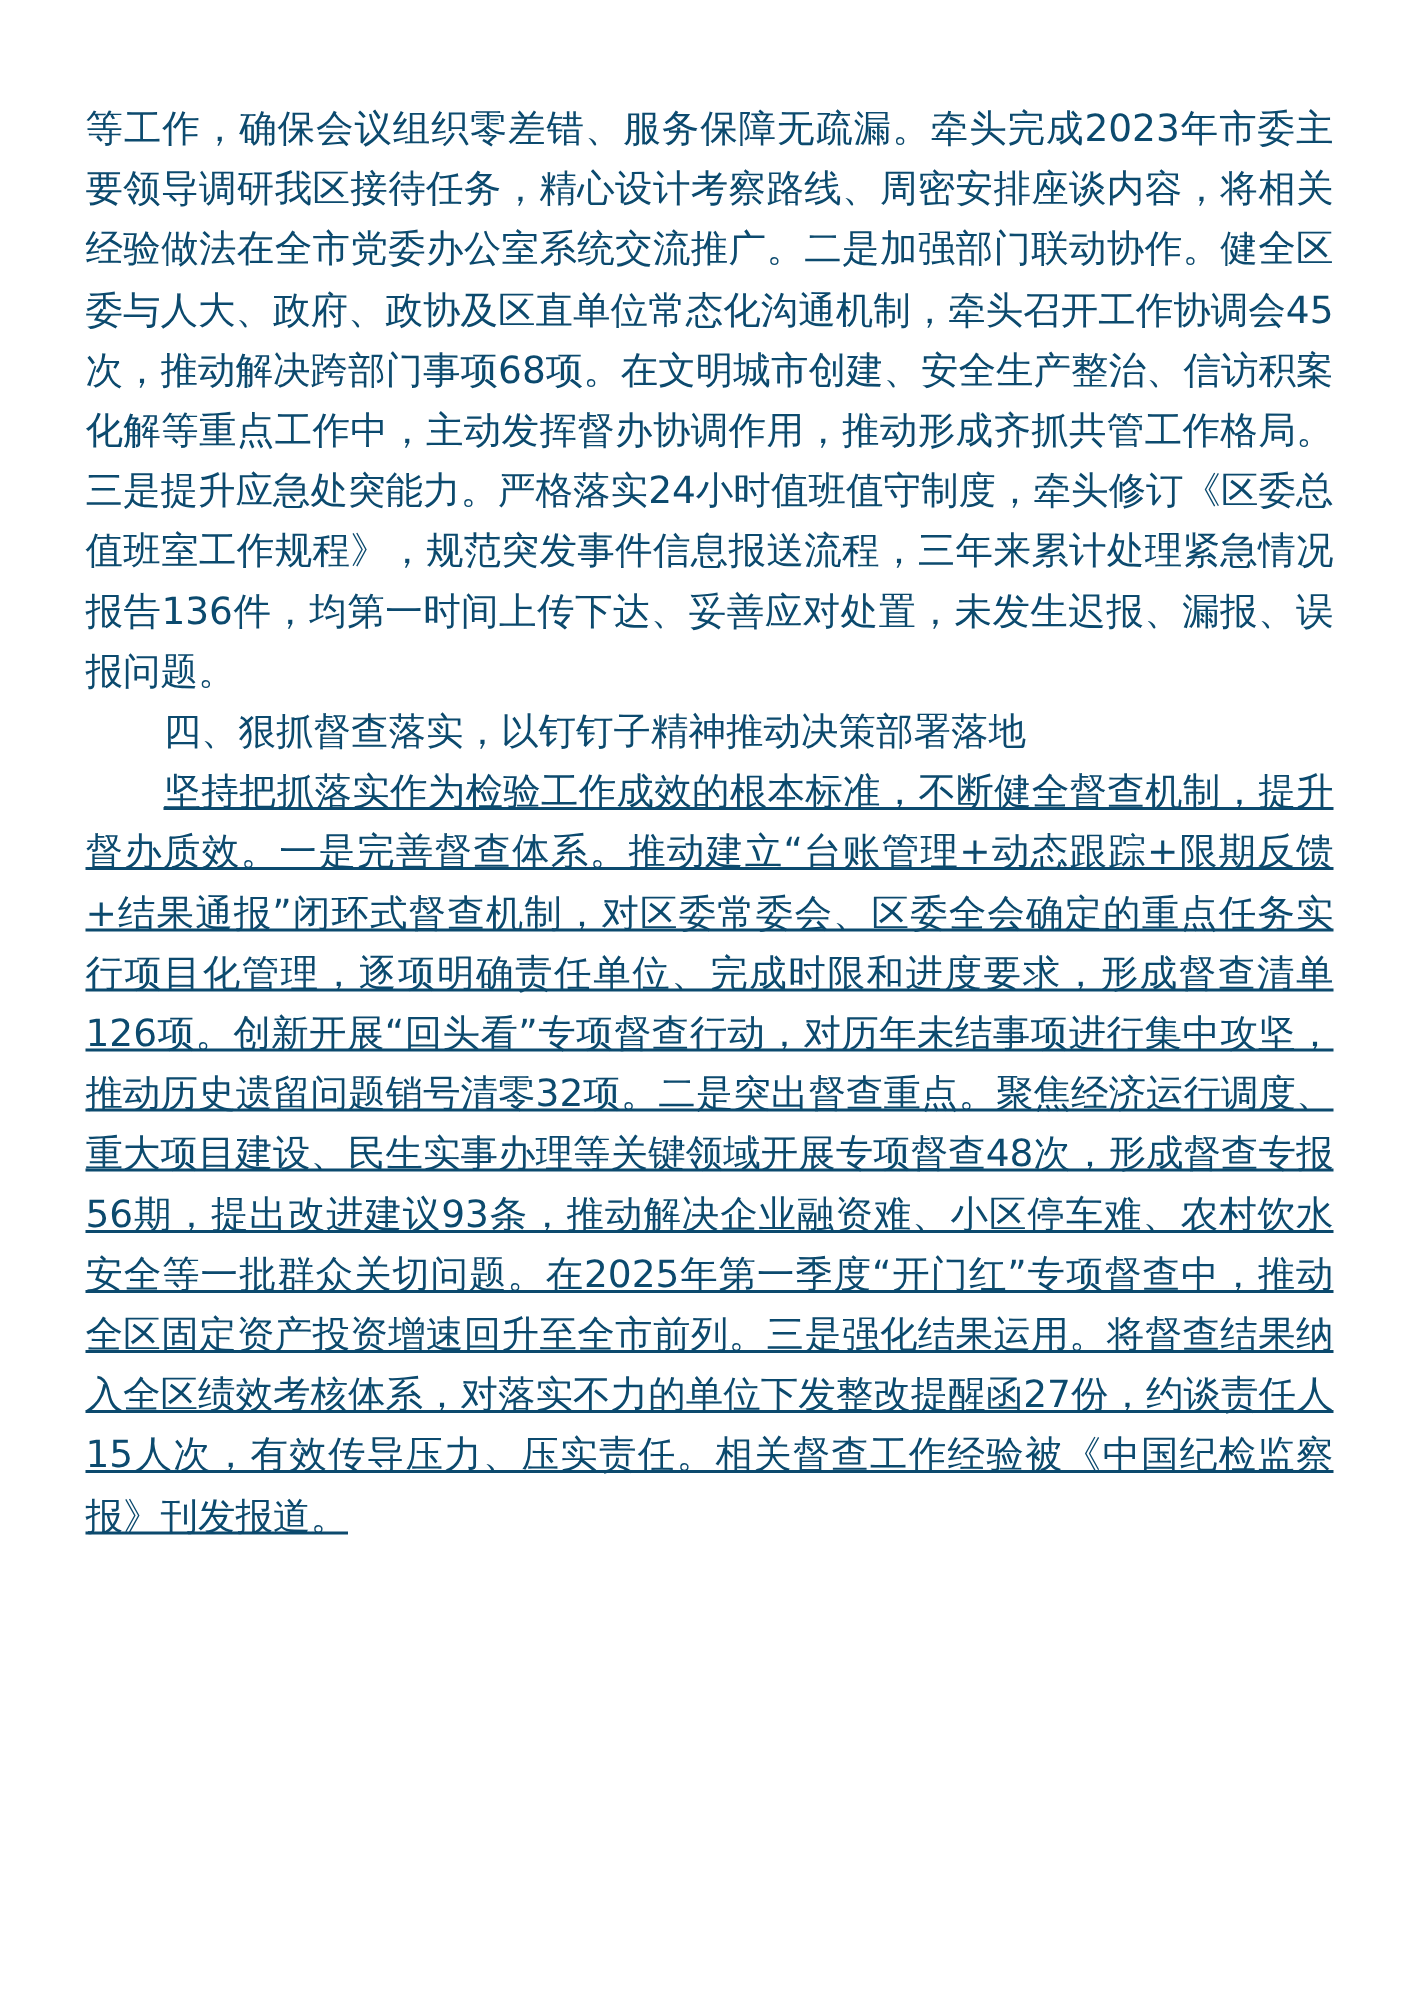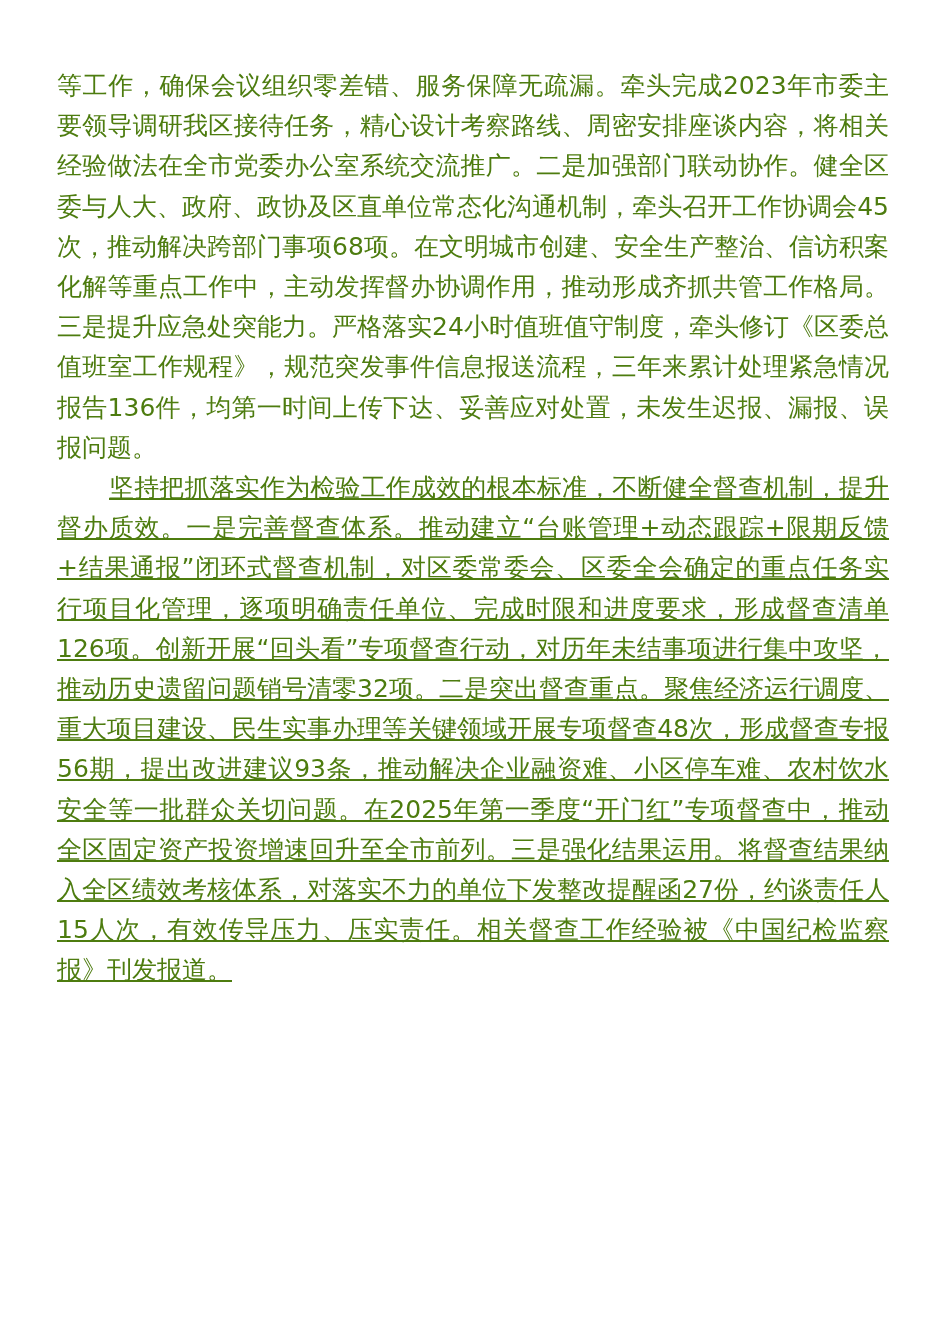--- a/index.html
+++ b/index.html
@@ -14,35 +14,36 @@
       overflow: hidden;
     }
     .page {
       position: absolute;
       left: 57px;
       top: 66px;
       width: 832px;
       font-family: "DejaVu Sans", "Liberation Sans", sans-serif;
       font-size: 25px;
       line-height: 40.2px;
-      color: #4d7c0f;
+      color: #0c4a6e;
       text-align: justify;
       text-justify: inter-character;
     }
     .para {
       margin: 0;
     }
     .para.indent {
       text-indent: 52px;
       text-decoration: underline;
     }
     .heading {
       margin: 0;
       text-indent: 52px;
     }
   </style>
 </head>
 <body>
 
 <div class="page">
   <p class="para">等工作，确保会议组织零差错、服务保障无疏漏。牵头完成2023年市委主要领导调研我区接待任务，精心设计考察路线、周密安排座谈内容，将相关经验做法在全市党委办公室系统交流推广。二是加强部门联动协作。健全区委与人大、政府、政协及区直单位常态化沟通机制，牵头召开工作协调会45次，推动解决跨部门事项68项。在文明城市创建、安全生产整治、信访积案化解等重点工作中，主动发挥督办协调作用，推动形成齐抓共管工作格局。三是提升应急处突能力。严格落实24小时值班值守制度，牵头修订《区委总值班室工作规程》，规范突发事件信息报送流程，三年来累计处理紧急情况报告136件，均第一时间上传下达、妥善应对处置，未发生迟报、漏报、误报问题。</p>
+  <p class="heading">四、狠抓督查落实，以钉钉子精神推动决策部署落地</p>
   <p class="para indent">坚持把抓落实作为检验工作成效的根本标准，不断健全督查机制，提升督办质效。一是完善督查体系。推动建立“台账管理+动态跟踪+限期反馈+结果通报”闭环式督查机制，对区委常委会、区委全会确定的重点任务实行项目化管理，逐项明确责任单位、完成时限和进度要求，形成督查清单126项。创新开展“回头看”专项督查行动，对历年未结事项进行集中攻坚，推动历史遗留问题销号清零32项。二是突出督查重点。聚焦经济运行调度、重大项目建设、民生实事办理等关键领域开展专项督查48次，形成督查专报56期，提出改进建议93条，推动解决企业融资难、小区停车难、农村饮水安全等一批群众关切问题。在2025年第一季度“开门红”专项督查中，推动全区固定资产投资增速回升至全市前列。三是强化结果运用。将督查结果纳入全区绩效考核体系，对落实不力的单位下发整改提醒函27份，约谈责任人15人次，有效传导压力、压实责任。相关督查工作经验被《中国纪检监察报》刊发报道。</p>
 </div>
 
 </body></html>

